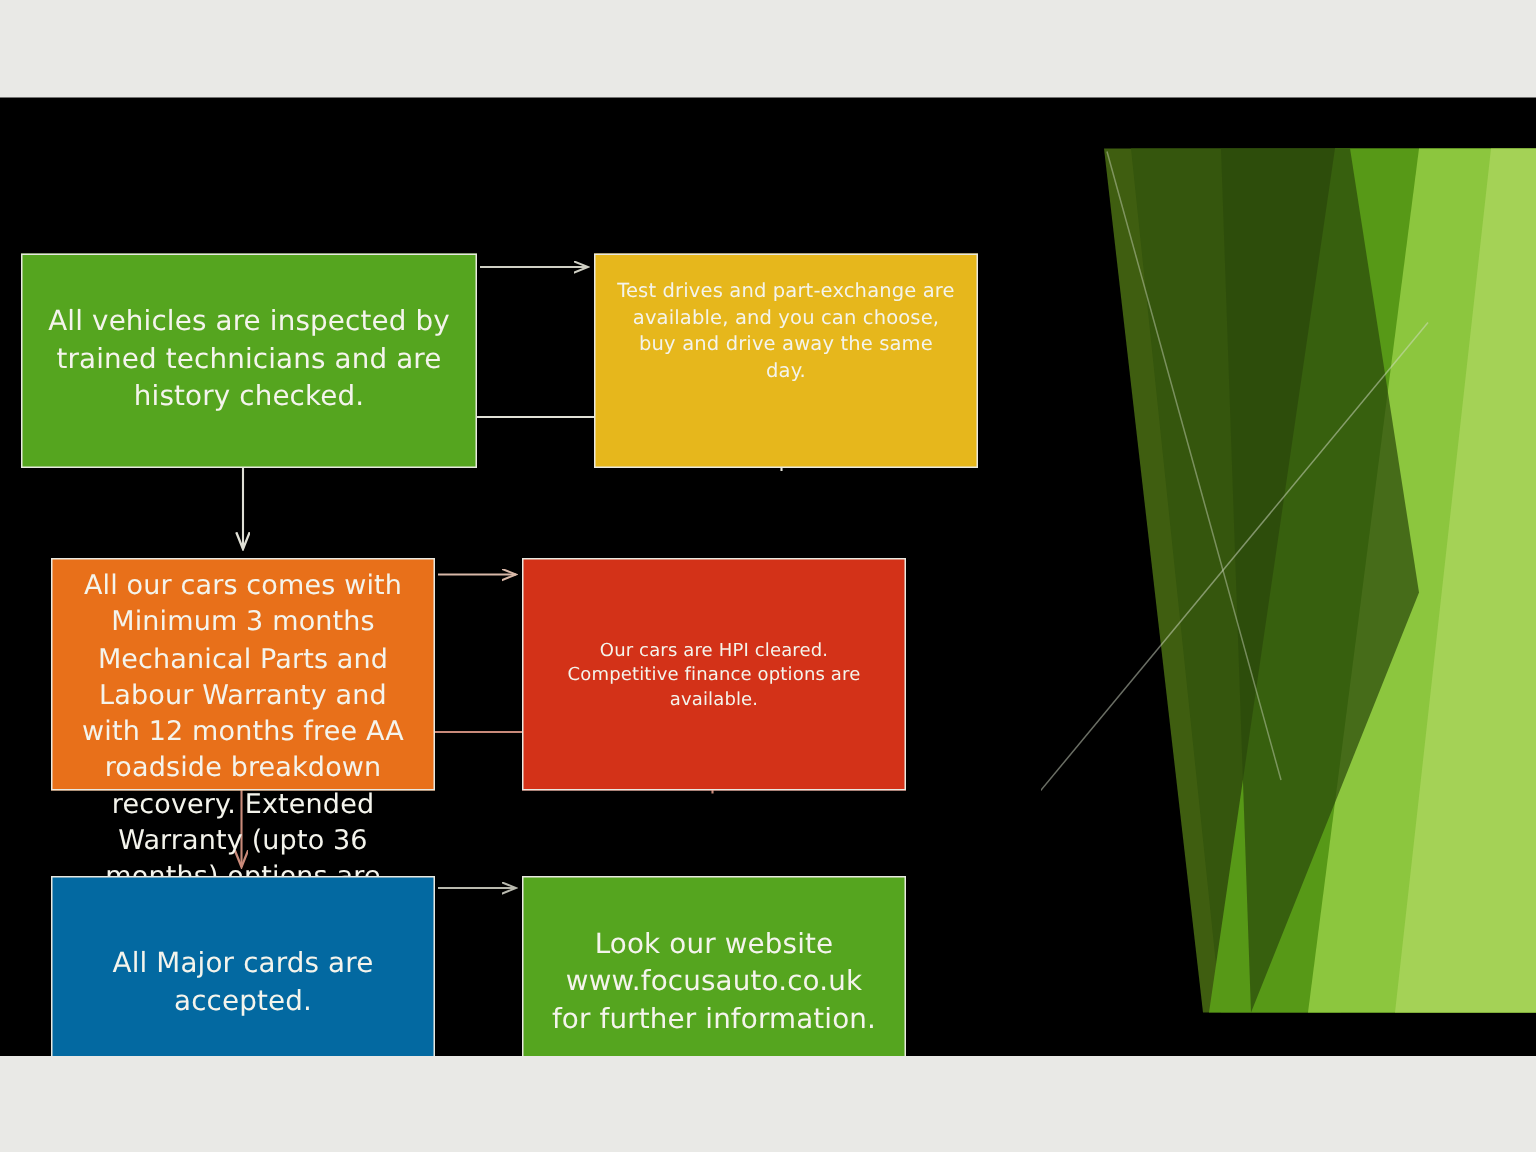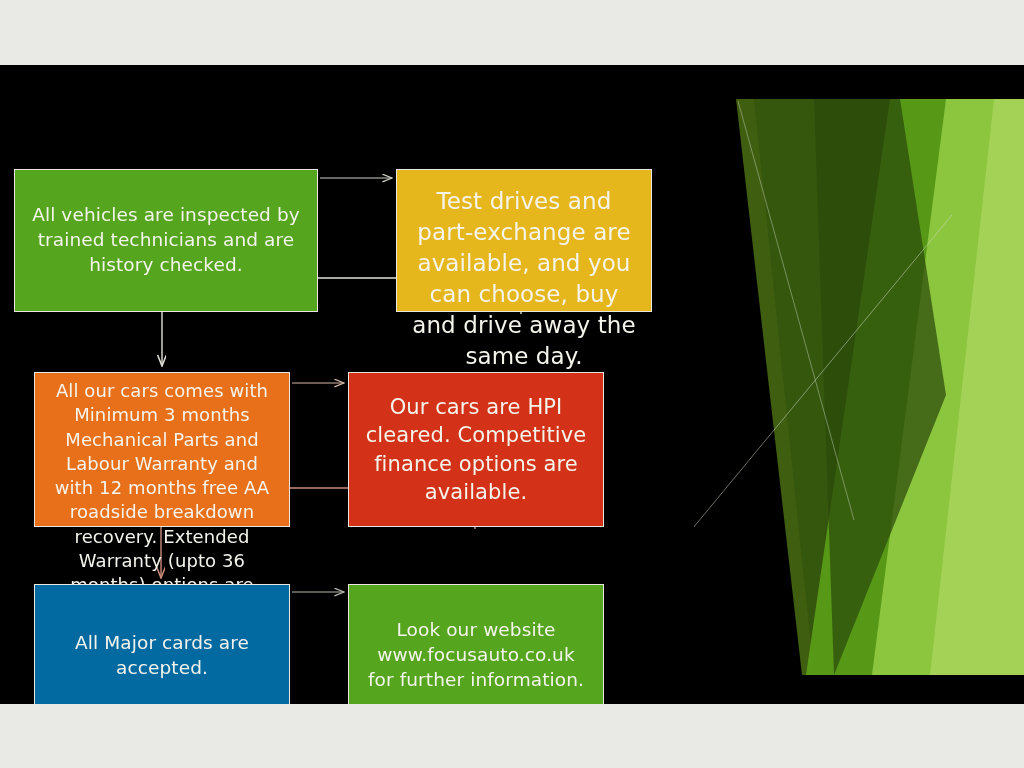--- a/index.html
+++ b/index.html
@@ -51,23 +51,23 @@
     color: #f4f4ec;
     display: flex;
     align-items: center;
     padding: 0 14px;
     line-height: 1.35;
     letter-spacing: .1px;
   }
   .flowbox p { margin: 0; white-space: pre-line; }
 
   .box-green1 { left: 14px;  top: 104px; width: 304px; height: 143px; background: #55a51f; font-size: 18.5px; }
-  .box-yellow { left: 396px; top: 104px; width: 256px; height: 143px; background: #e6b71c; font-size: 23px; align-items: flex-start; padding-top: 16px; }
+  .box-yellow { left: 396px; top: 104px; width: 256px; height: 143px; background: #e6b71c; font-size: 13px; align-items: flex-start; padding-top: 16px; }
   .box-orange { left: 34px;  top: 307px; width: 256px; height: 155px; background: #e8701a; font-size: 18px; align-items: flex-start; padding-top: 6px; }
-  .box-red    { left: 348px; top: 307px; width: 256px; height: 155px; background: #d33218; font-size: 21px; }
+  .box-red    { left: 348px; top: 307px; width: 256px; height: 155px; background: #d33218; font-size: 12px; }
   .box-tan    { left: 34px;  top: 519px; width: 256px; height: 143px; background: #0369a1; font-size: 18.5px; }
   .box-green2 { left: 348px; top: 519px; width: 256px; height: 143px; background: #55a51f; font-size: 18.5px; }
 
   
   .conn { position: absolute; left: 0; top: 0; width: 1024px; height: 639px; pointer-events: none; }
 </style>
 </head>
 <body>
 
 <div id="viewer">

